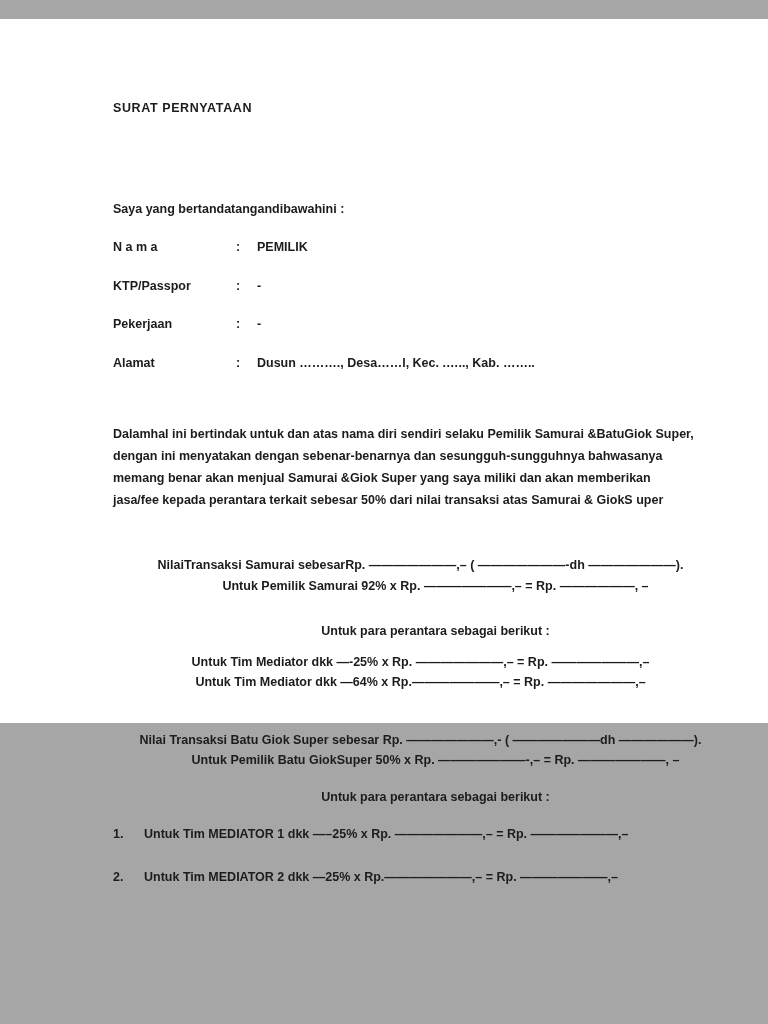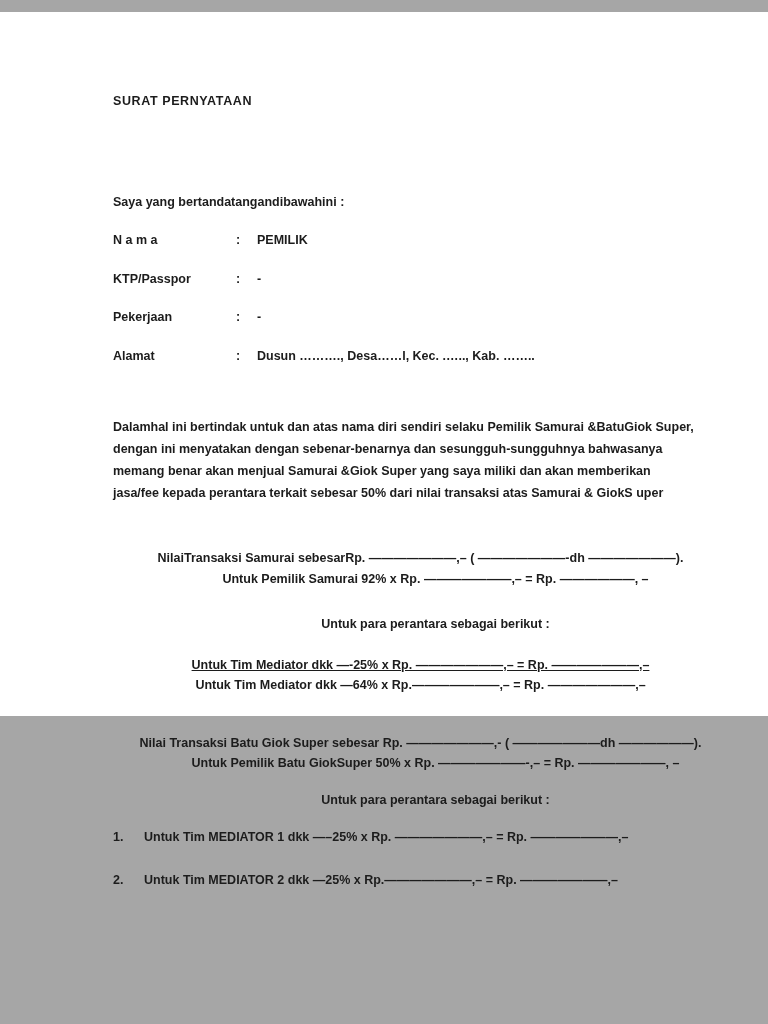--- a/index.html
+++ b/index.html
@@ -9,21 +9,21 @@
   }
   .viewport {
     position: relative;
     width: 768px;
     height: 1024px;
     background: #a6a6a6;
     overflow: hidden;
   }
   .paper {
     position: absolute;
-    top: 12px;
+    top: 19px;
     left: 0;
     width: 768px;
     height: 704px;
     background: #ffffff;
   }
   .content {
     padding: 83px 40px 0 113px;
     color: #1c1c1c;
     font-weight: 700;
     font-size: 12.5px;
@@ -58,21 +58,21 @@
   }
   .line {
     line-height: 1;
     white-space: nowrap;
     text-align: center;
   }
   .indent { margin-left: 30px; }
   .mt-total-1   { margin-top: 48px; }
   .mt-owner     { margin-top: 8px; }
   .mt-perantara { margin-top: 33px; }
-  .mt-med-1     { margin-top: 28px; text-decoration: underline; }
+  .mt-med-1     { margin-top: 18px; }
   .mt-med-2     { margin-top: 8px; }
   .mt-total-2   { margin-top: 45px; }
   .mt-perantara-2 { margin-top: 24px; }
   .numbered-row {
     display: flex;
     line-height: 1;
     white-space: nowrap;
   }
   .numbered-row .num { width: 31px; flex: 0 0 31px; }
   .mt-item-1 { margin-top: 25px; }

